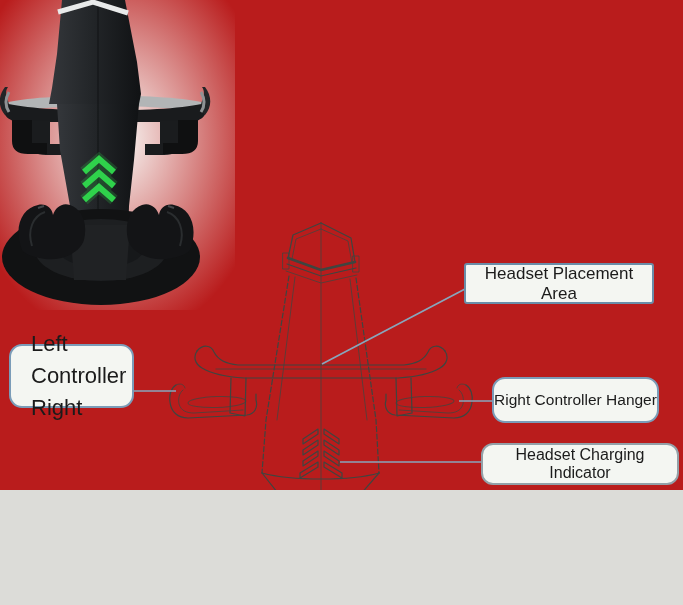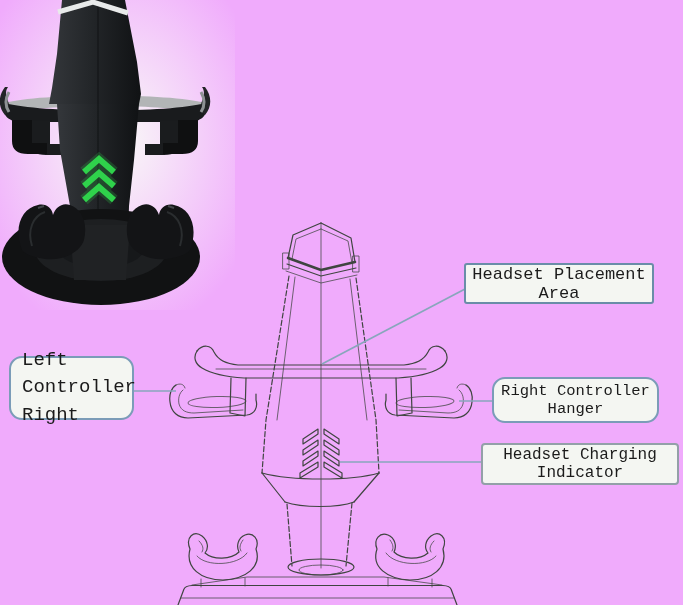--- a/index.html
+++ b/index.html
@@ -1,44 +1,44 @@
 <!DOCTYPE html>
 <html><head>
 <meta charset="utf-8">
 <style>
   html,body{margin:0;padding:0;background:#dcdcd8;}
   #stage{
-    position:relative;width:683px;height:605px;overflow:hidden;
-    background:#f0abfc;
-    font-family:Liberation Mono, monospace;
+    position:relative;width:683px;height:490px;overflow:hidden;
+    background:#b91c1c;
+    font-family:Liberation Sans, sans-serif;
   }
   svg{position:absolute;left:0;top:0;}
   .callout{
     position:absolute;box-sizing:border-box;background:#f4f6f2;
     color:#1b1b1b;display:flex;align-items:center;justify-content:center;
     text-align:center;
   }
   #callout-placement{
     left:464px;top:263px;width:190px;height:41px;
     border:2px solid #6a8da8;border-radius:3px;font-size:17px;
   }
   #callout-left-hanger{
-    left:9px;top:356px;width:125px;height:64px;
-    border:2px solid #7b9cb8;border-radius:13px;font-size:19px;
+    left:9px;top:344px;width:125px;height:64px;
+    border:2px solid #7b9cb8;border-radius:13px;font-size:22px;
     flex-direction:column;align-items:flex-start;justify-content:center;
-    padding-left:11px;line-height:1.45;text-align:left;
+    padding-left:20px;line-height:1.45;text-align:left;
   }
   #callout-left-hanger .l1{word-spacing:6px;}
   #callout-right-hanger{
     left:492px;top:377px;width:167px;height:46px;
     border:2px solid #7b9cb8;border-radius:13px;font-size:15.5px;
   }
   #callout-charging{
     left:481px;top:443px;width:198px;height:42px;
-    border:2px solid #93a0a8;border-radius:4px;font-size:16px;
+    border:2px solid #93a0a8;border-radius:12px;font-size:16px;
   }
   
   .ln{fill:none;stroke:#3f4540;stroke-width:1.2;stroke-linecap:round;stroke-linejoin:round;}
   .lnd{stroke-dasharray:5 2.5;}
   .lnthick{stroke-width:2.6;}
   .lnlight{stroke-width:1;opacity:.75;}
   .leader{fill:none;stroke:#88a6bc;stroke-width:1.7;}
 </style>
 </head>
 <body>

